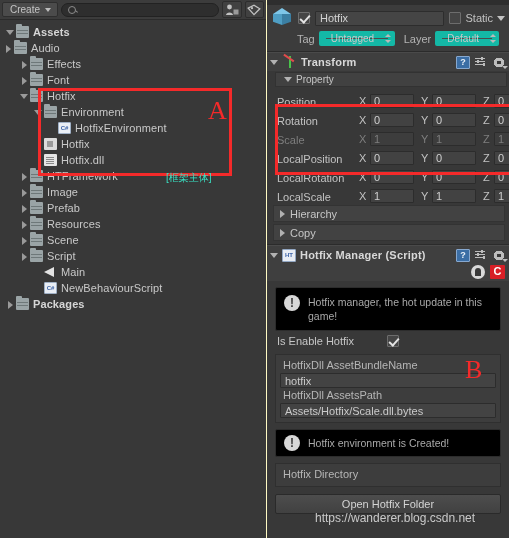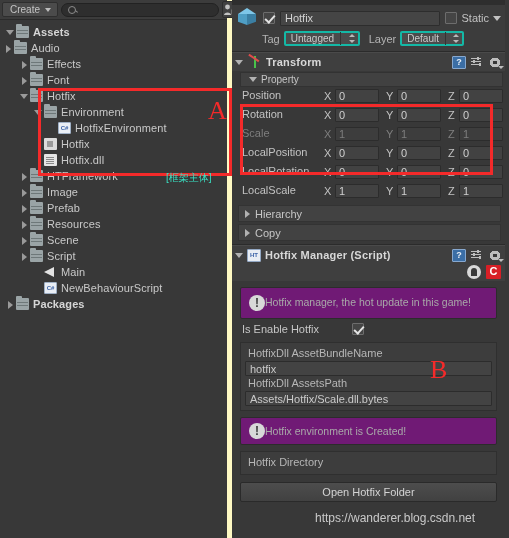--- a/index.html
+++ b/index.html
@@ -7,22 +7,22 @@
   body {
     background:#383838;
     font-family:"Liberation Sans","DejaVu Sans",sans-serif;
     font-size:11px;
     color:#b8b8b8;
     -webkit-font-smoothing:none;
   }
   #app { position:relative; width:509px; height:538px; display:flex; }
 
   
-  .project { position:relative; width:232px; height:538px; background:#383838;
-             border-right:5px solid #fef9c3; }
+  .project { position:relative; width:267px; height:538px; background:#383838;
+             border-right:1px solid #fef9c3; }
   .proj-toolbar { height:20px; background:#3c3c3c; border-bottom:1px solid #2b2b2b;
                   display:flex; align-items:center; padding:0 2px; gap:3px; }
   .create-btn { height:15px; padding:0 6px 0 7px; background:#4b4b4b;
                 border:1px solid #2e2e2e; border-radius:2px; color:#c4c4c4;
                 font-size:10px; display:flex; align-items:center; gap:5px; }
   .create-btn .caret { width:0;height:0;border-left:3px solid transparent;
                 border-right:3px solid transparent;border-top:4px solid #bdbdbd; }
   .search-pill { flex:1; height:14px; background:#2e2e2e; border:1px solid #222;
                  border-radius:8px; display:flex; align-items:center; padding:0 6px; }
   .mag { width:8px;height:8px;border:1.2px solid #8b8b8b;border-radius:50%;
@@ -96,21 +96,21 @@
      border:solid #e4e4e4;border-width:0 2px 2px 0;transform:rotate(42deg);}
   .namefield { flex:1;height:15px;background:#454545;border:1px solid #2d2d2d;
      border-radius:1px;color:#d2d2d2;font-size:11px;padding:0 4px;
      display:flex;align-items:center; }
   .static-wrap { display:flex;align-items:center;gap:4px;flex:none; }
   .static-wrap .t{font-size:11px;color:#c2c2c2;}
   .dd-caret{width:0;height:0;border-left:4px solid transparent;
      border-right:4px solid transparent;border-top:5px solid #c2c2c2;}
   .go-line2 { display:flex; align-items:center; gap:4px; margin-top:4px; padding-left:26px; }
   .go-line2 .lab { font-size:11px;color:#b4b4b4; }
-  .popup { height:15px;background:#4b4b4b;border:2px solid #14b8a6;border-radius:2px;
+  .popup { height:15px;background:#4b4b4b;border:7px solid #14b8a6;border-radius:2px;
      display:flex;align-items:center;padding:0 3px 0 5px;color:#cacaca;font-size:10px;
      justify-content:space-between;gap:5px; }
   .popup .sep{width:1px;height:13px;background:#343434;}
   .updown{position:relative;width:7px;height:11px;flex:none;}
   .updown::before{content:"";position:absolute;left:1px;top:1px;width:0;height:0;
      border-left:3px solid transparent;border-right:3px solid transparent;
      border-bottom:3px solid #b9b9b9;}
   .updown::after{content:"";position:absolute;left:1px;bottom:1px;width:0;height:0;
      border-left:3px solid transparent;border-right:3px solid transparent;
      border-top:3px solid #b9b9b9;}
@@ -143,36 +143,36 @@
      line-height:11px;color:#3c63a8;font-weight:bold;}
 
   .subhdr { height:15px;background:#414141;display:flex;align-items:center;
      padding-left:8px;gap:4px;margin:1px 2px 0 8px;border:1px solid #323232; }
   .subhdr .t{font-size:10px;color:#c6c6c6;}
   .foldout { width:0;height:0;border-left:4px solid transparent;
      border-right:4px solid transparent;border-top:5px solid #b2b2b2;flex:none; }
   .foldout.closed { border:none;width:0;height:0;border-top:4px solid transparent;
      border-bottom:4px solid transparent;border-left:5px solid #b2b2b2; }
 
-  .vrow { height:19px;display:flex;align-items:flex-start;padding-left:10px;gap:0; }
+  .vrow { height:19px;display:flex;align-items:flex-end;padding-left:10px;gap:0; }
   .vrow .vlabel{width:82px;font-size:11px;color:#c2c2c2;flex:none;}
   .vrow.dim .vlabel{color:#7e7e7e;}
   .axgrp{display:flex;align-items:center;gap:3px;margin-right:7px;}
   .axgrp .ax{font-size:11px;color:#c2c2c2;width:8px;}
   .vrow.dim .ax{color:#7e7e7e;}
   .numf{width:44px;height:14px;background:#424242;border:1px solid #2c2c2c;border-radius:1px;
      font-size:11px;color:#cfcfcf;padding:0 3px;display:flex;align-items:center;}
   .vrow.dim .numf{color:#7e7e7e;background:#3d3d3d;}
 
   .foldrow{height:17px;background:#424242;border:1px solid #333;margin:2px 4px 0 6px;
      display:flex;align-items:center;gap:5px;padding-left:6px;}
   .foldrow .t{font-size:11px;color:#c6c6c6;}
 
-  .helpbox{margin:6px 8px 0 8px;background:#701a75;border:1px solid #2c2c2c;border-radius:2px;
-     display:flex;padding:7px 8px;align-items:flex-start;}
+  .helpbox{margin:6px 8px 0 8px;background:#000000;border:1px solid #2c2c2c;border-radius:2px;
+     display:flex;gap:8px;padding:7px 8px;align-items:flex-start;}
   .excl{width:16px;height:16px;border-radius:50%;background:#d8d8d8;flex:none;position:relative;}
   .excl::after{content:"!";position:absolute;inset:0;text-align:center;font-size:12px;
      line-height:16px;color:#3a3a3a;font-weight:bold;}
   .helptext{font-size:10.5px;color:#a9a9a9;line-height:1.35;}
 
   .toggle-row{display:flex;align-items:center;height:20px;padding-left:10px;gap:0;}
   .toggle-row .t{font-size:11px;color:#c6c6c6;width:110px;}
 
   .group-box{margin:3px 8px 0 8px;background:#3d3d3d;border:1px solid #2f2f2f;padding:3px 4px 4px 4px;}
   .fld-label{font-size:11px;color:#b6b6b6;padding:1px 3px 2px 3px;}

